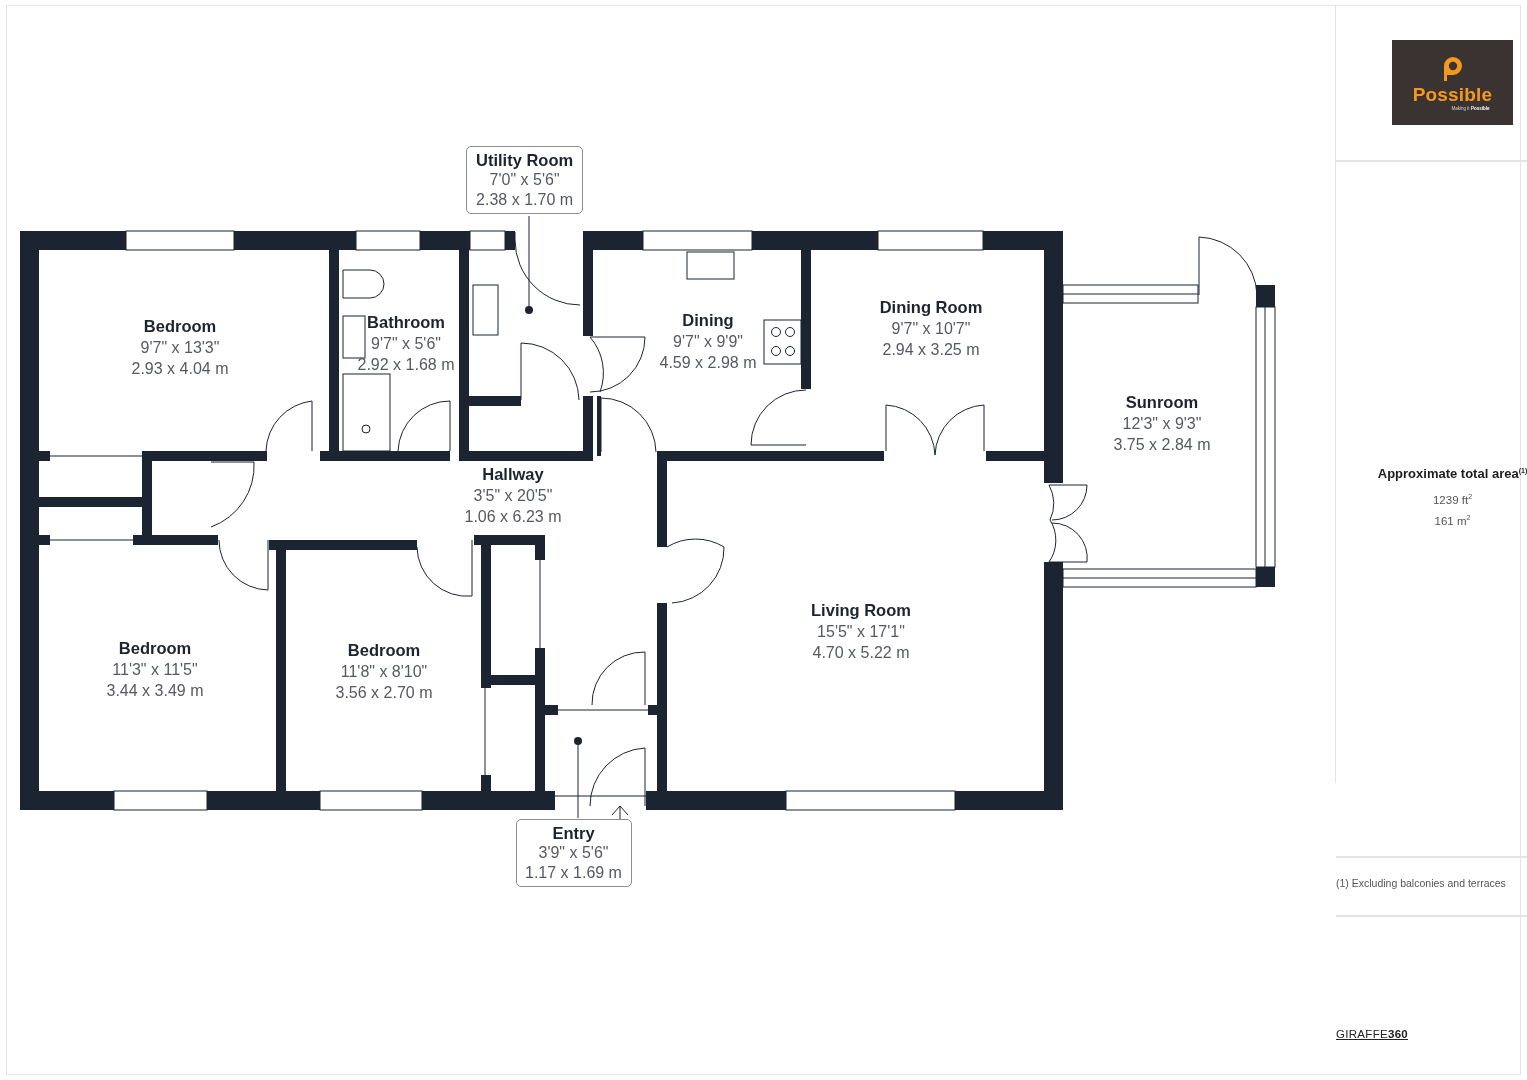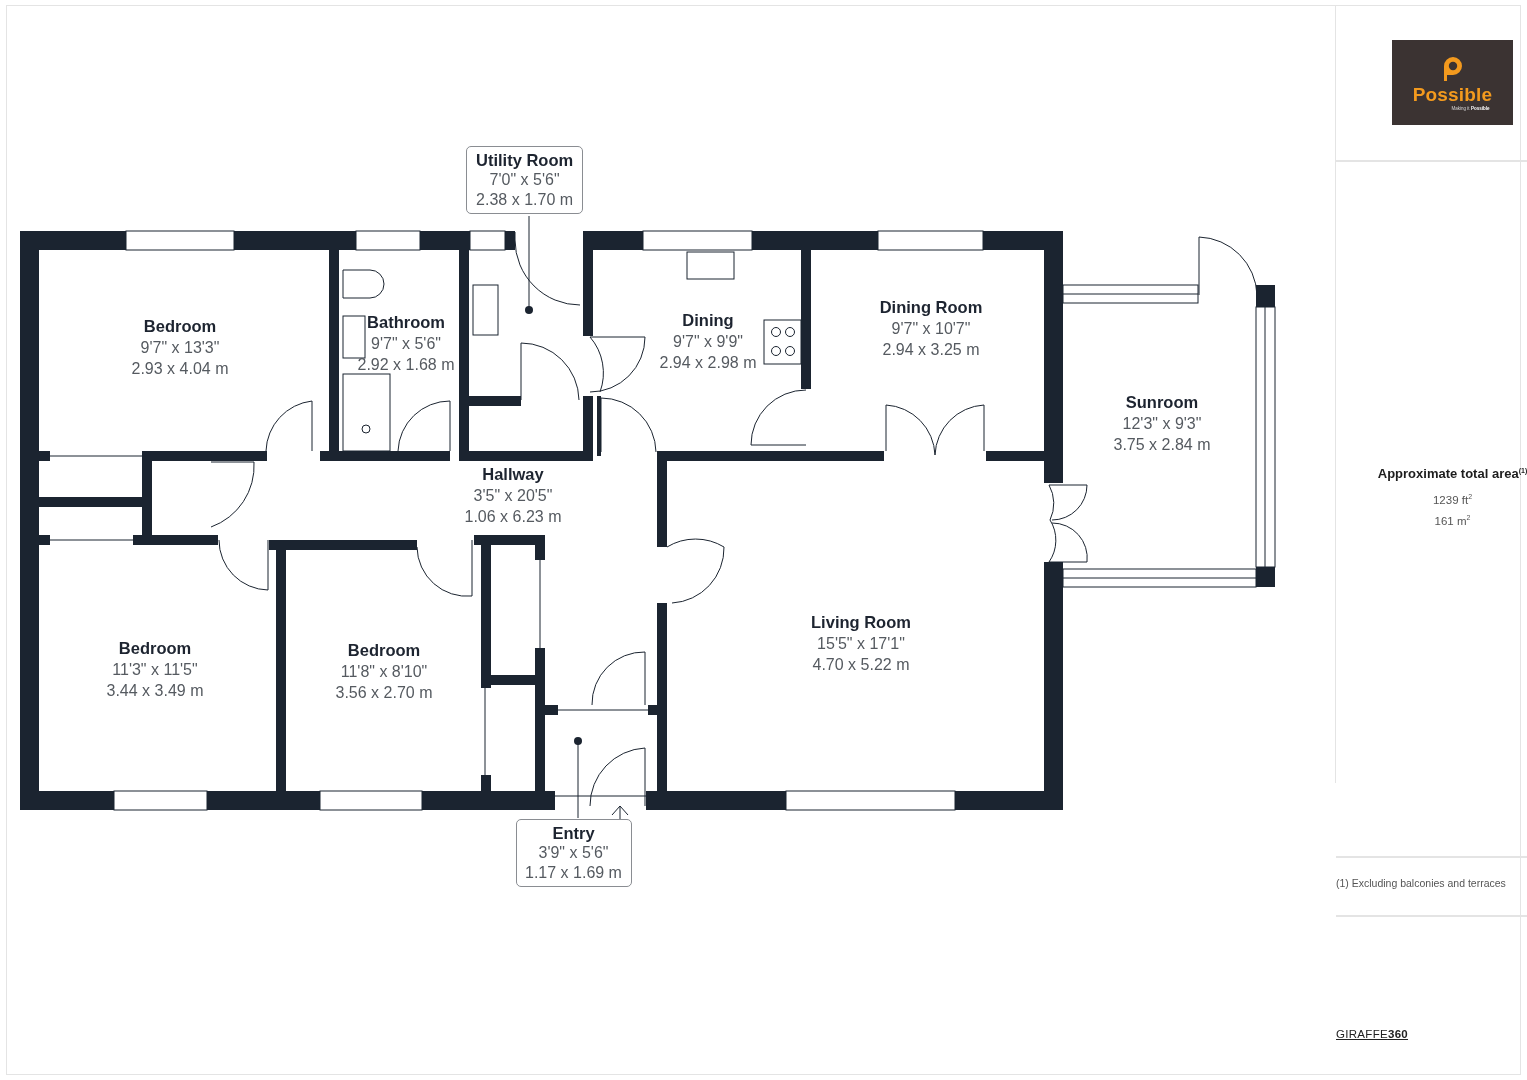--- a/index.html
+++ b/index.html
@@ -196,38 +196,38 @@
   <div class="d">2.92 x 1.68 m</div>
 </div>
 <div class="callout" style="left:466px; top:146px;">
   <div class="n">Utility Room</div>
   <div class="d">7'0" x 5'6"</div>
   <div class="d">2.38 x 1.70 m</div>
 </div>
 <div class="room" style="left:708px; top:310px;">
   <div class="n">Dining</div>
   <div class="d">9'7" x 9'9"</div>
-  <div class="d">2.94 x 2.98 m</div>
+  <div class="d">4.59 x 2.98 m</div>
 </div>
 <div class="room" style="left:931px; top:297px;">
   <div class="n">Dining Room</div>
   <div class="d">9'7" x 10'7"</div>
   <div class="d">2.94 x 3.25 m</div>
 </div>
 <div class="room" style="left:1162px; top:392px;">
   <div class="n">Sunroom</div>
   <div class="d">12'3" x 9'3"</div>
   <div class="d">3.75 x 2.84 m</div>
 </div>
 <div class="room" style="left:513px; top:464px;">
   <div class="n">Hallway</div>
   <div class="d">3'5" x 20'5"</div>
   <div class="d">1.06 x 6.23 m</div>
 </div>
-<div class="room" style="left:861px; top:600px;margin-top:12px;">
+<div class="room" style="left:861px; top:600px;">
   <div class="n">Living Room</div>
   <div class="d">15'5" x 17'1"</div>
   <div class="d">4.70 x 5.22 m</div>
 </div>
 <div class="room" style="left:155px; top:638px;">
   <div class="n">Bedroom</div>
   <div class="d">11'3" x 11'5"</div>
   <div class="d">3.44 x 3.49 m</div>
 </div>
 <div class="room" style="left:384px; top:640px;">

